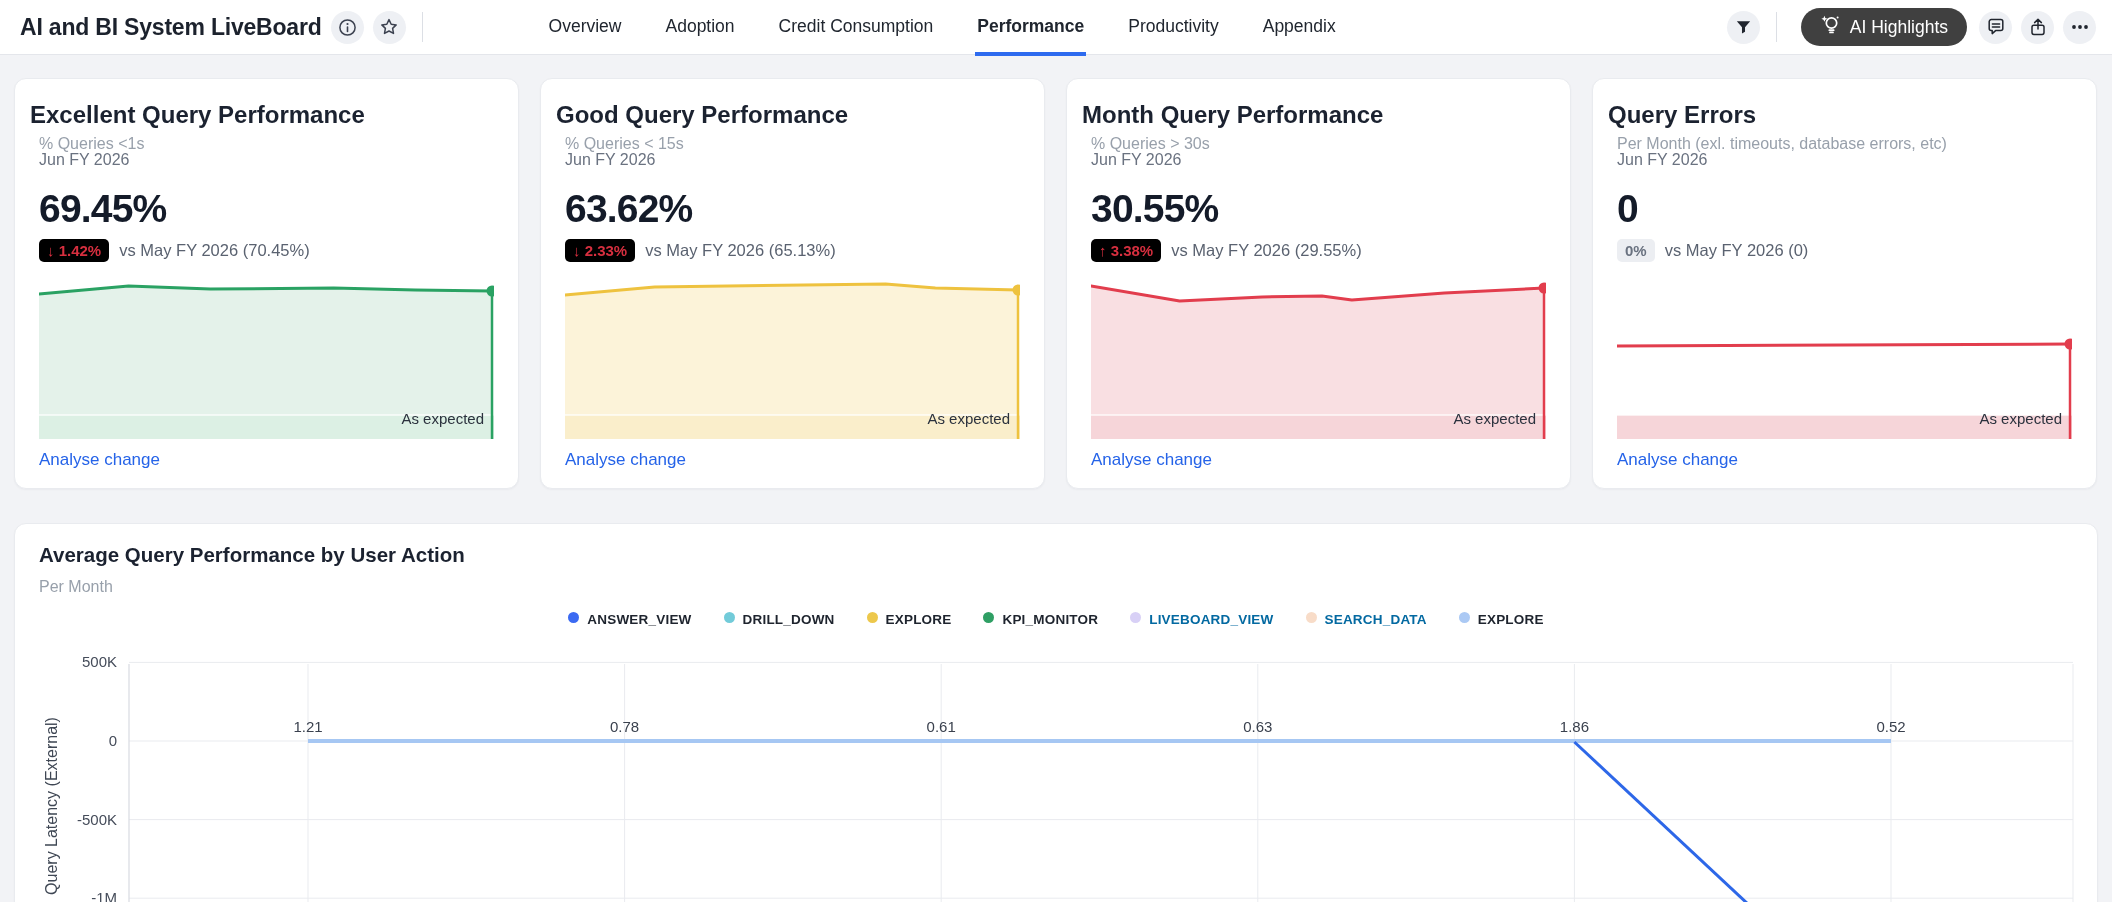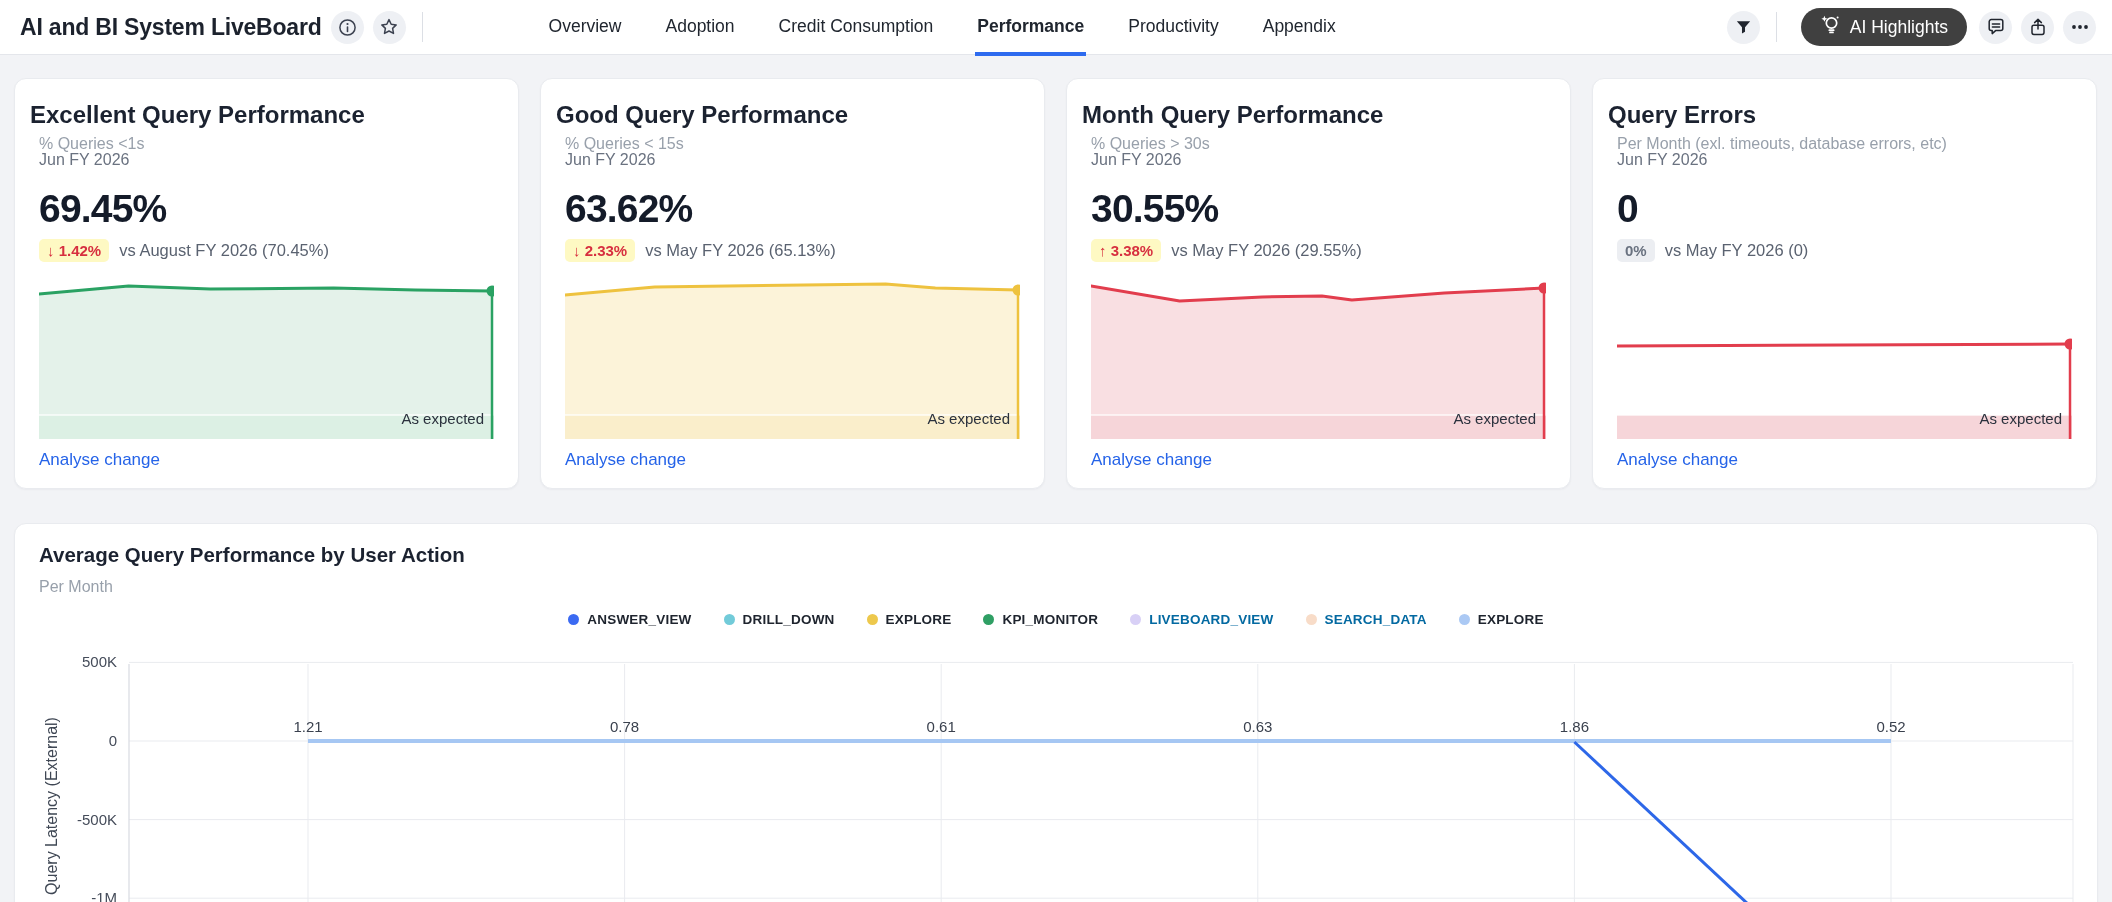--- a/index.html
+++ b/index.html
@@ -26,33 +26,33 @@
   
   .cards{position:absolute;top:78px;left:14px;display:flex;gap:21px;}
   .card{width:505px;height:411px;background:#fff;border-radius:12px;border:1px solid #e9ebef;
     box-sizing:border-box;position:relative;box-shadow:0 1px 2px rgba(16,24,40,.04);}
   .card-title{position:absolute;left:15px;top:22px;font-size:24px;font-weight:700;color:#1b2230;}
   .card-sub{position:absolute;left:24px;top:56px;font-size:16px;color:#98a0ab;}
   .card-period{position:absolute;left:24px;top:72px;font-size:16px;color:#6a7280;}
   .card-value{position:absolute;left:24px;top:108px;font-size:39px;font-weight:700;letter-spacing:-.8px;color:#141b29;}
   .delta-row{position:absolute;left:24px;top:160px;display:flex;align-items:center;gap:10px;font-size:16.5px;color:#5a6270;white-space:nowrap;}
   .badge{font-size:15px;font-weight:600;padding:4px 8px;border-radius:5px;line-height:1;}
-  .badge.red{color:#d72f3f;background:#fef9c3;}
+  .badge.red{color:#d72f3f;background:#000000;}
   .badge.gray{color:#6a7280;background:#eceef2;}
   .spark-wrap{position:absolute;left:24px;right:24px;top:200px;height:160px;}
   .spark-wrap svg{position:absolute;left:0;top:0;width:100%;height:160px;}
   .band-label{position:absolute;right:10px;bottom:12px;font-size:15px;color:#2b323e;}
   .card-link{position:absolute;left:24px;top:371px;font-size:17px;color:#2563e8;cursor:pointer;}
   
   .panel{position:absolute;top:523px;left:14px;width:2084px;height:430px;background:#fff;border-radius:12px;
     border:1px solid #e9ebef;box-sizing:border-box;box-shadow:0 1px 2px rgba(16,24,40,.04);}
   .panel-title{position:absolute;left:24px;top:19px;font-size:20.5px;font-weight:700;color:#1b2230;}
   .panel-sub{position:absolute;left:24px;top:54px;font-size:16px;color:#98a0ab;}
   .legend{position:absolute;left:0;right:0;top:88px;display:flex;justify-content:center;gap:32px;align-items:center;}
-  .legend-item{display:flex;align-items:center;gap:8px;cursor:pointer;}
+  .legend-item{display:flex;align-items:flex-start;gap:8px;cursor:pointer;}
   .legend-dot{width:11px;height:11px;border-radius:50%;}
   .legend-label{font-size:13.5px;font-weight:700;letter-spacing:.2px;color:#1e242e;}
   .legend-item.inactive .legend-label{color:#0369a1;}
   .chart-svg{position:absolute;left:0;top:0;}
   .y-title{position:absolute;left:-112px;top:272px;width:300px;height:20px;transform:rotate(-90deg);
     text-align:center;font-size:16px;color:#3f4754;}
 </style>
 </head>
 <body>
 
@@ -135,21 +135,21 @@
 
 <div class="cards">
 
   <div class="card">
     <div class="card-title">Excellent Query Performance</div>
     <div class="card-sub">% Queries &lt;1s</div>
     <div class="card-period">Jun FY 2026</div>
     <div class="card-value">69.45%</div>
     <div class="delta-row">
       <span class="badge red"><span>↓</span> <span>1.42%</span></span>
-      <span>vs August FY 2026 (70.45%)</span>
+      <span>vs May FY 2026 (70.45%)</span>
     </div>
     <div class="spark-wrap">
       <svg class="spark" viewBox="0 0 457 160" preserveAspectRatio="none">
           <path d="M0,160 L0,15 L90,7 L172,10 L296,9 L378,11 L455,12 L455,160 Z" fill="#e4f2ea"></path>
           <rect x="0" y="136" width="457" height="24" fill="#dcf0e4"></rect>
           <line x1="0" y1="136" x2="457" y2="136" stroke="rgba(255,255,255,.85)" stroke-width="1.5"></line>
           <polyline points="0,15 90,7 172,10 296,9 378,11 455,12" fill="none" stroke="#2aa263" stroke-width="3" stroke-linejoin="round" stroke-linecap="round"></polyline>
           <line x1="455" y1="12" x2="455" y2="160" stroke="#2aa263" stroke-width="2.5"></line>
           <circle cx="455" cy="12" r="5.5" fill="#2aa263"></circle>
         </svg>

